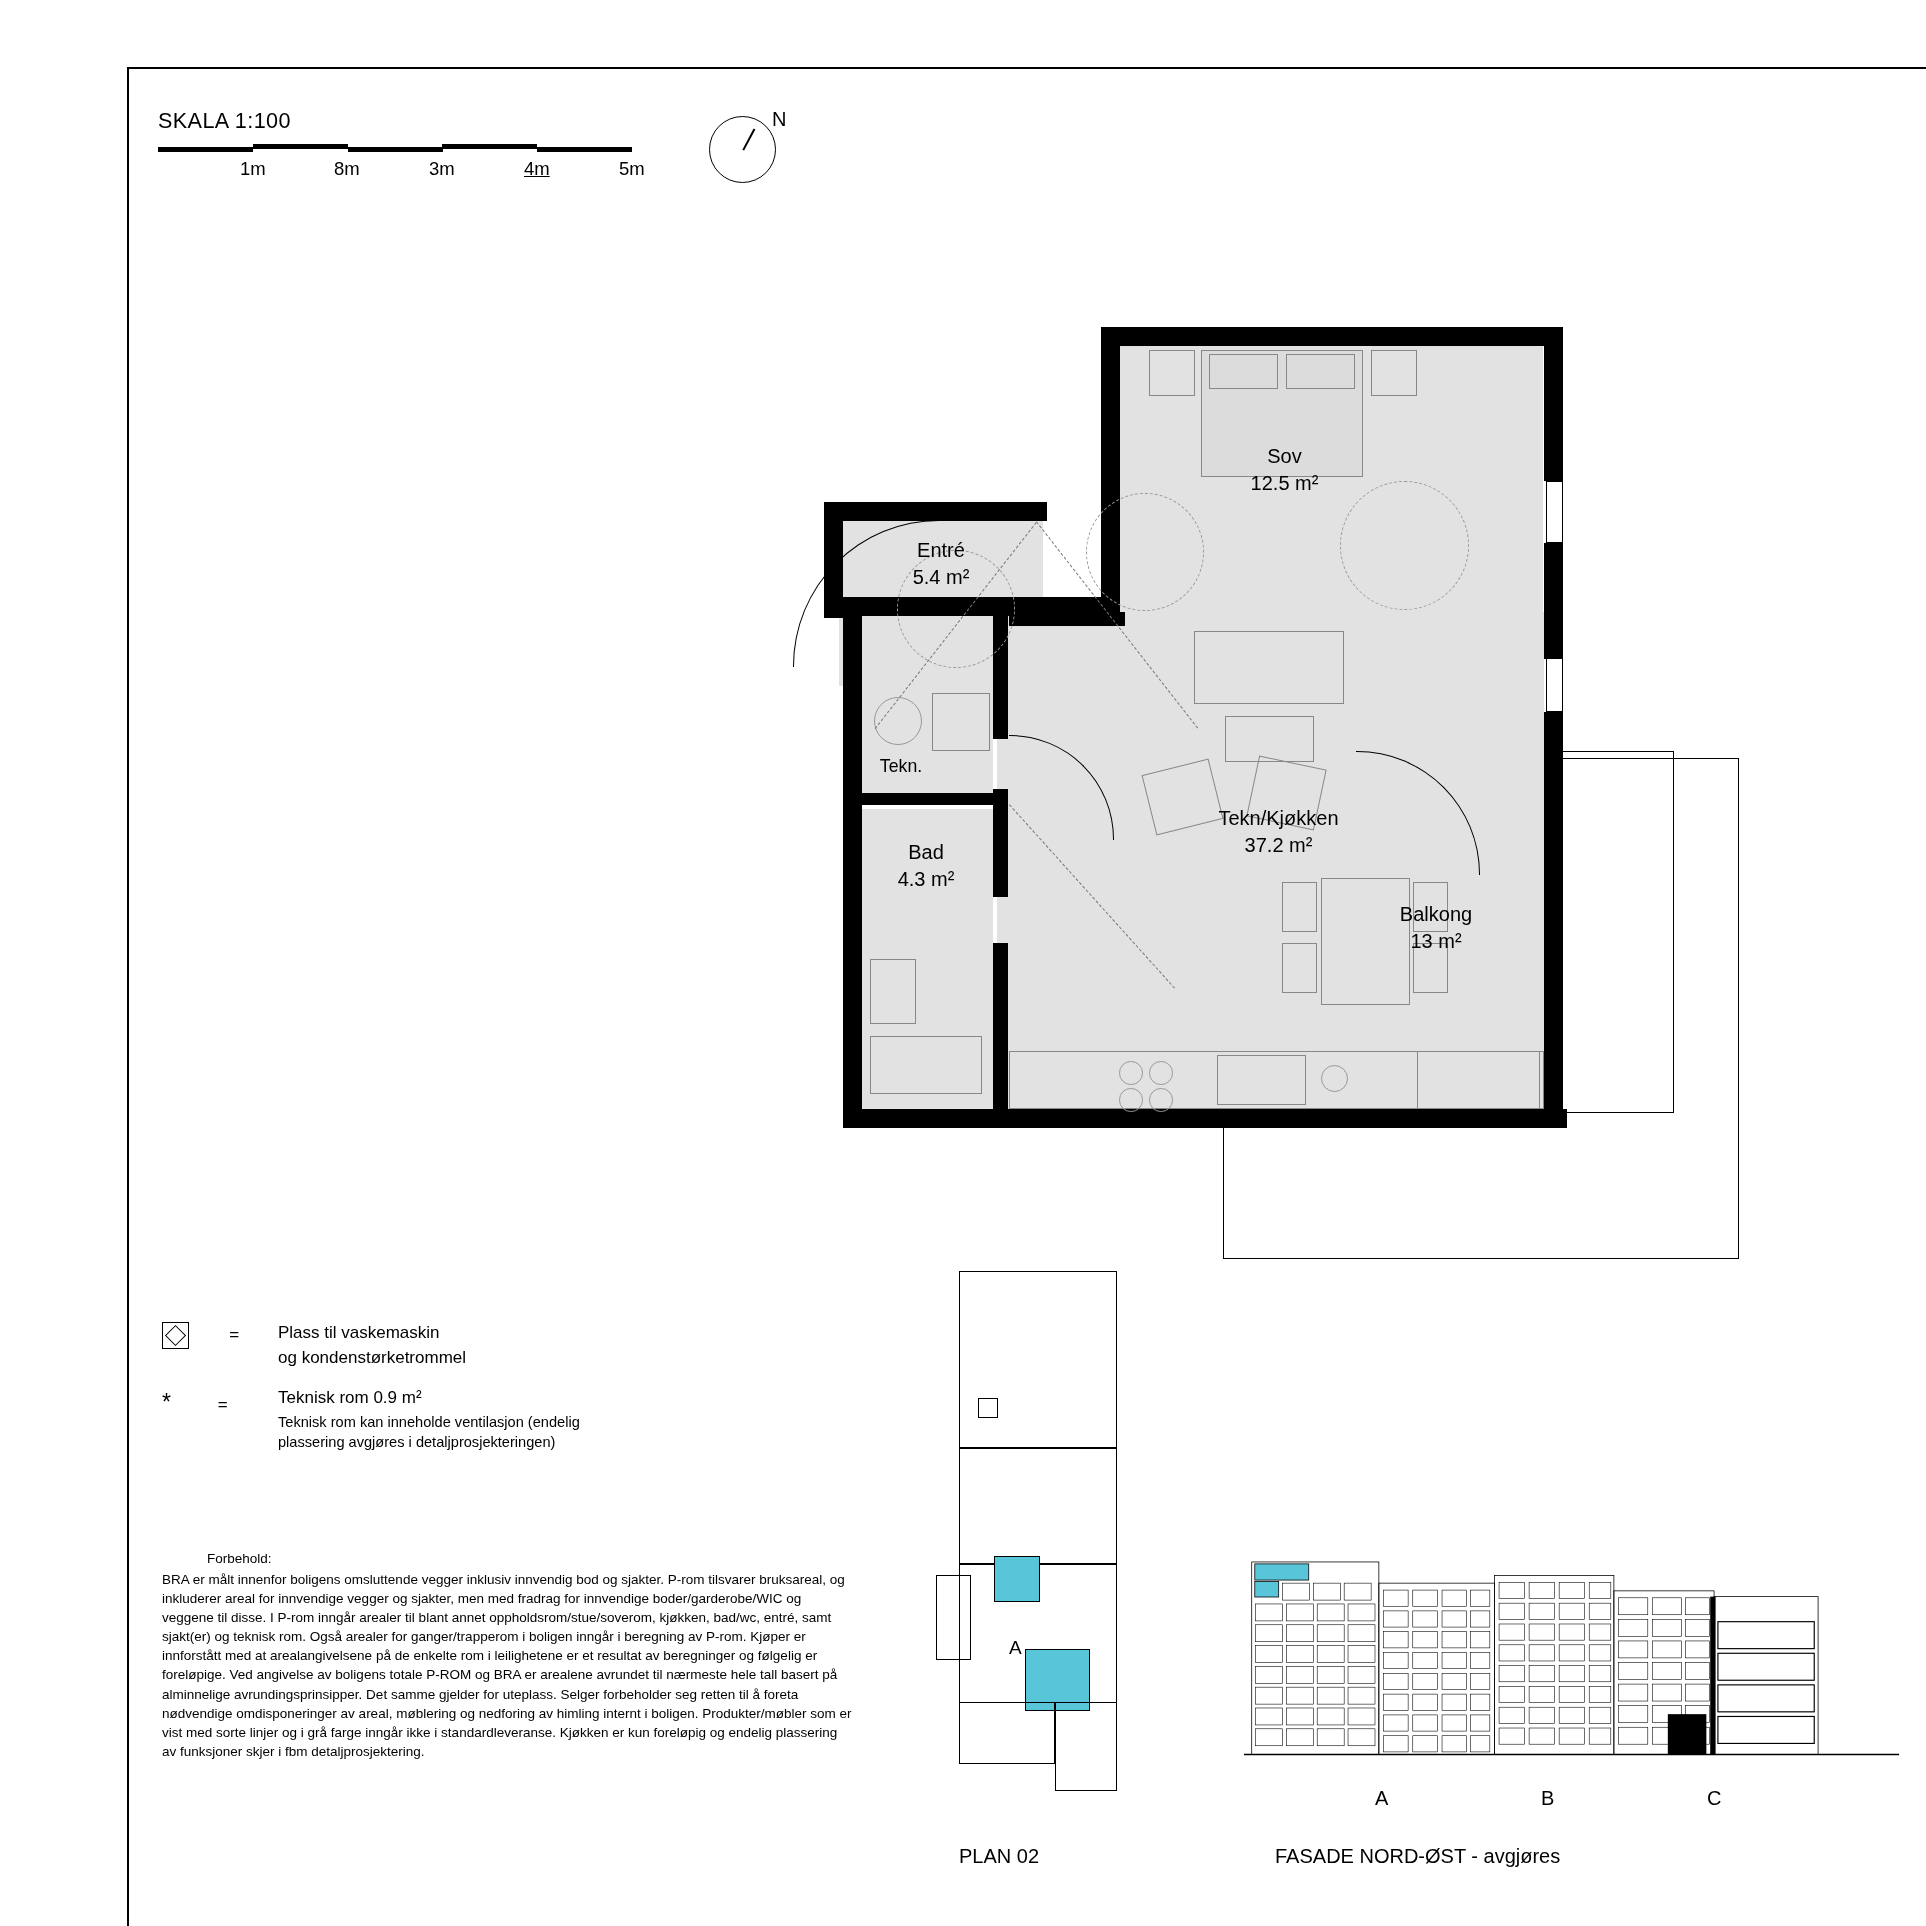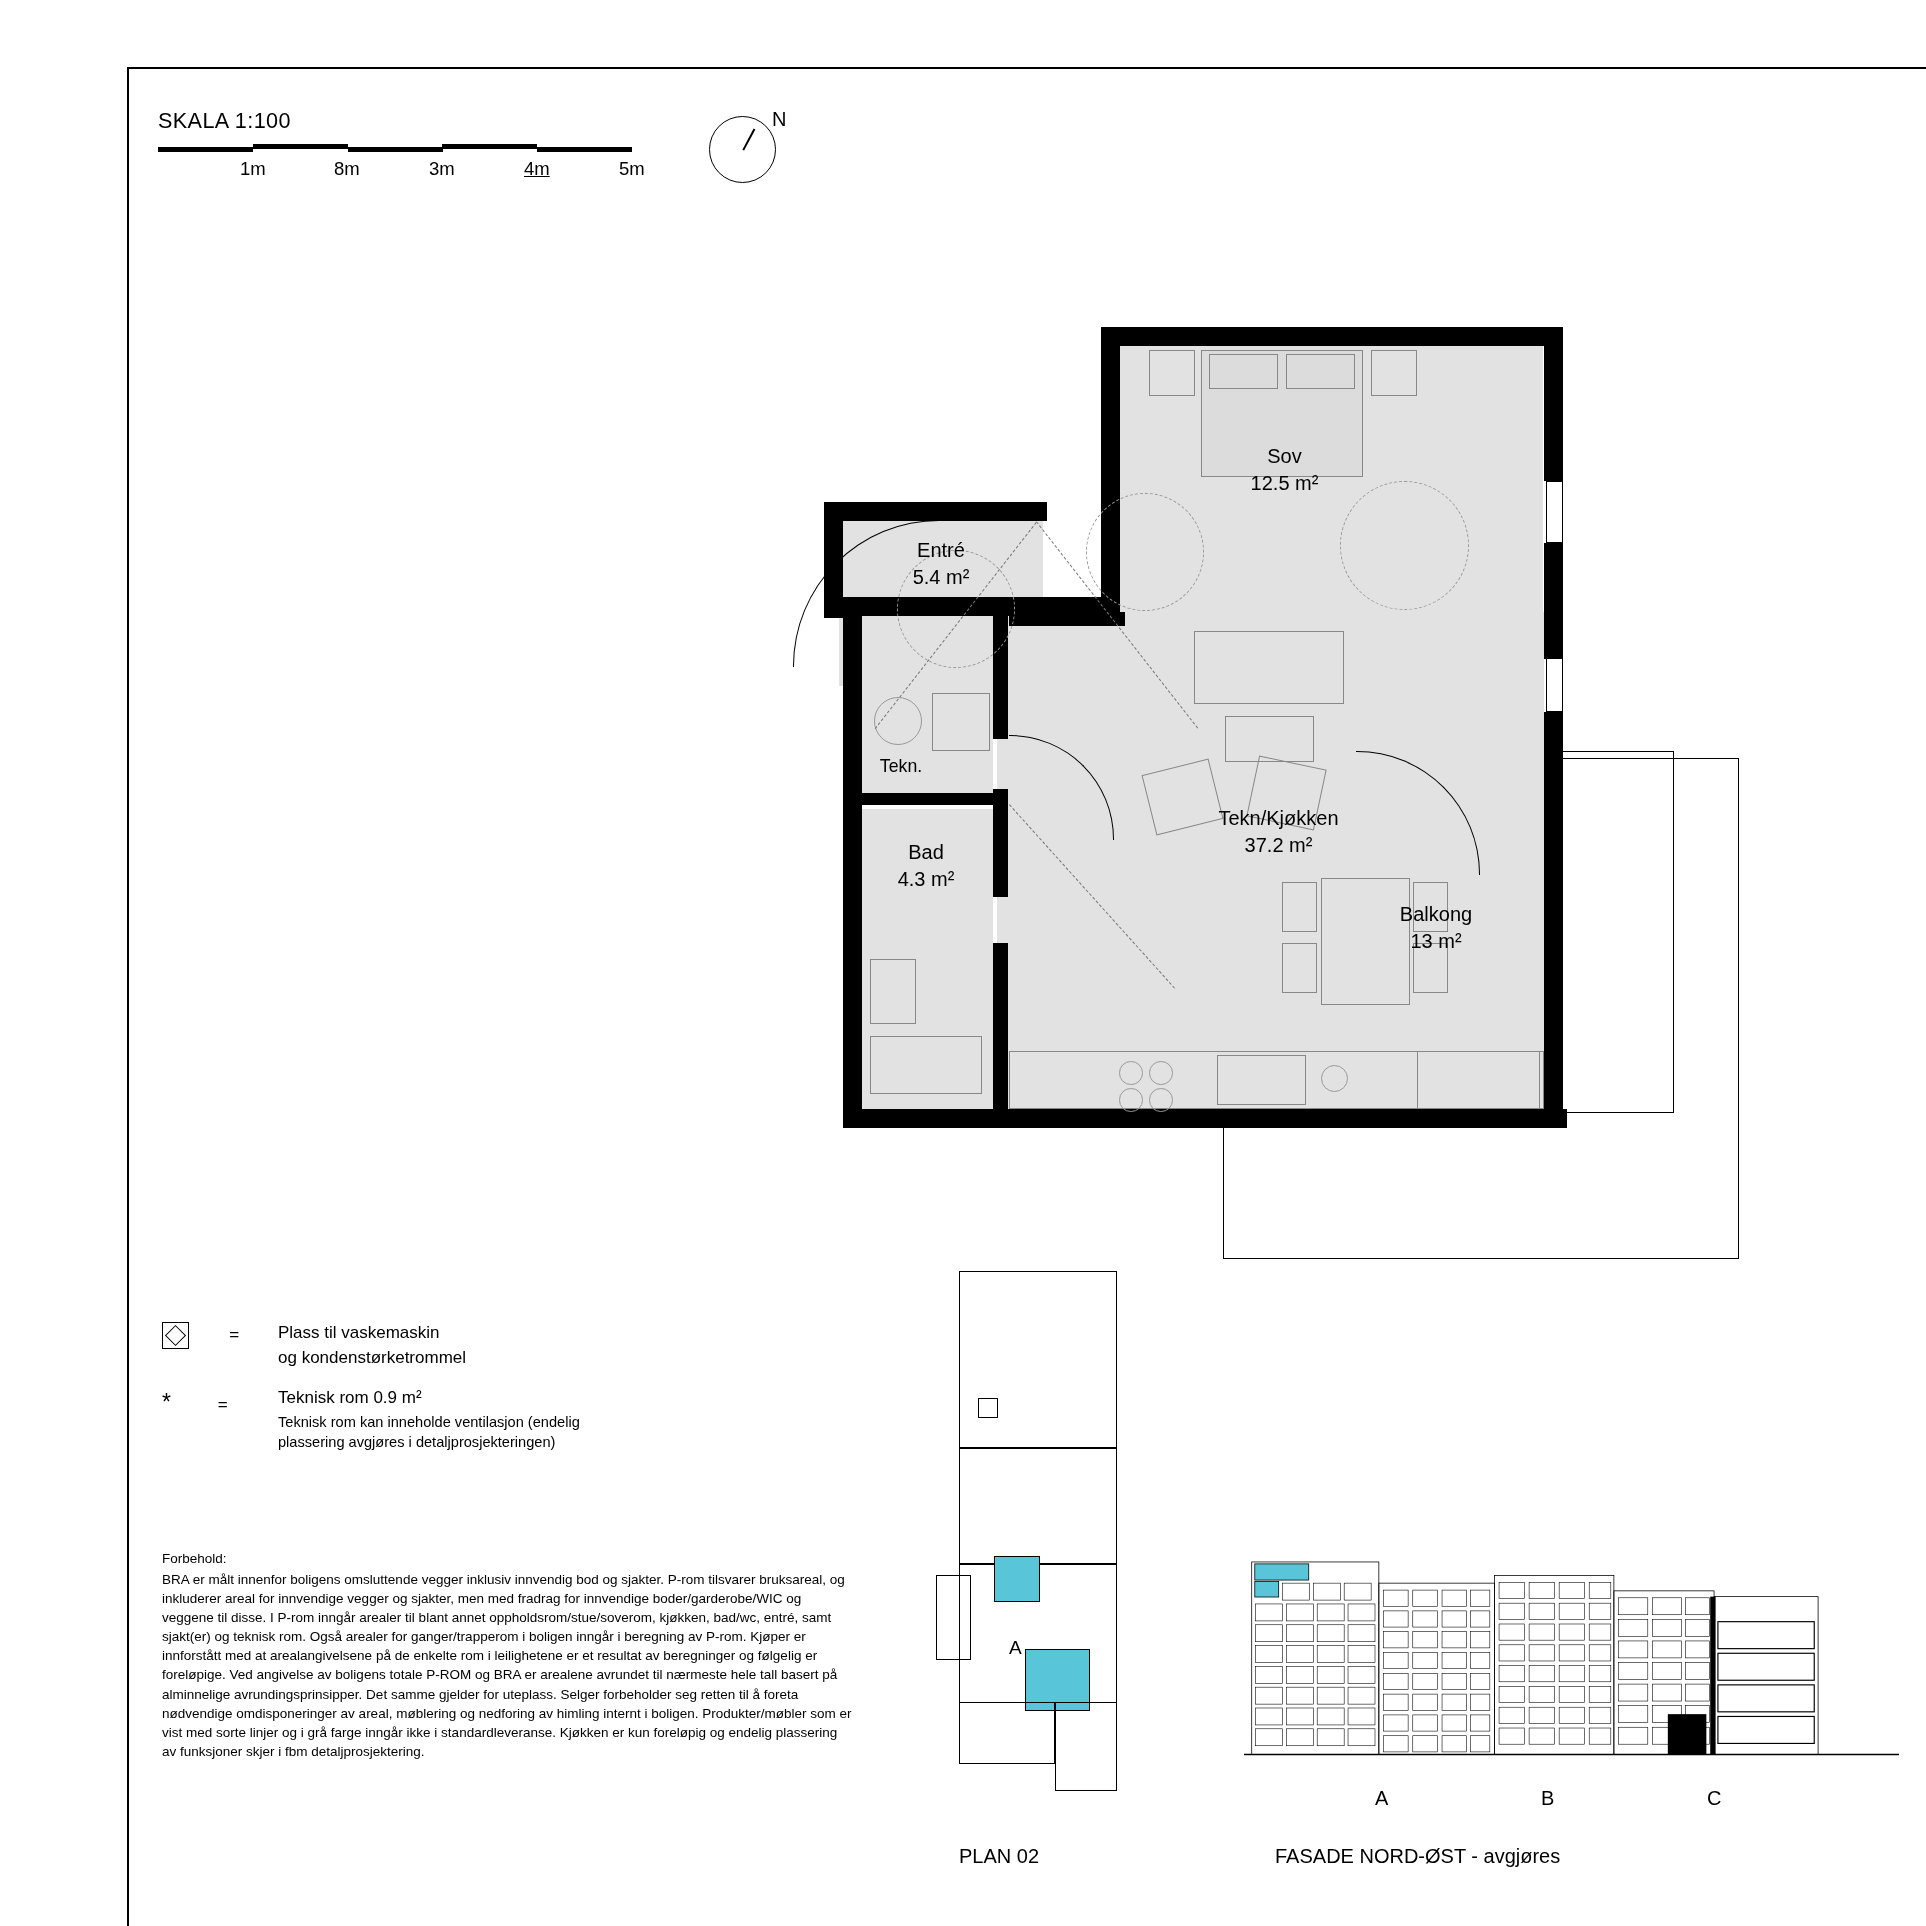--- a/index.html
+++ b/index.html
@@ -30,21 +30,21 @@
 
   
   .legend{position:absolute;left:162px;top:1321px;font-size:17px;line-height:1.45;}
   .legend .row{position:relative;margin-bottom:15.4px;padding-left:116px;}
   .legend .sym{position:absolute;left:0;top:0.8px;width:96px;}
   .lsq{display:inline-block;width:25.4px;height:25.4px;border:1.2px solid #000;position:relative;vertical-align:middle;}
   .lsq:after{content:"";position:absolute;left:5.4px;top:5.4px;width:13px;height:13px;border:1.2px solid #000;transform:rotate(45deg);}
   .small{font-size:14.6px;line-height:1.4;}
 
   .forbehold{position:absolute;left:162px;top:1549px;width:690px;font-size:13.5px;line-height:1.42;}
-  .forbehold .h{margin-bottom:1.5px;}
+  .forbehold .h{margin-bottom:1.5px;margin-left:45px;}
 
   
   .plan07{position:absolute;left:936px;top:1271px;width:200px;height:520px;}
   .fasade{position:absolute;left:1244px;top:1533px;width:655px;height:239px;}
   .capt{position:absolute;font-size:20px;}
 </style>
 </head>
 <body>
 
 <div class="page">

